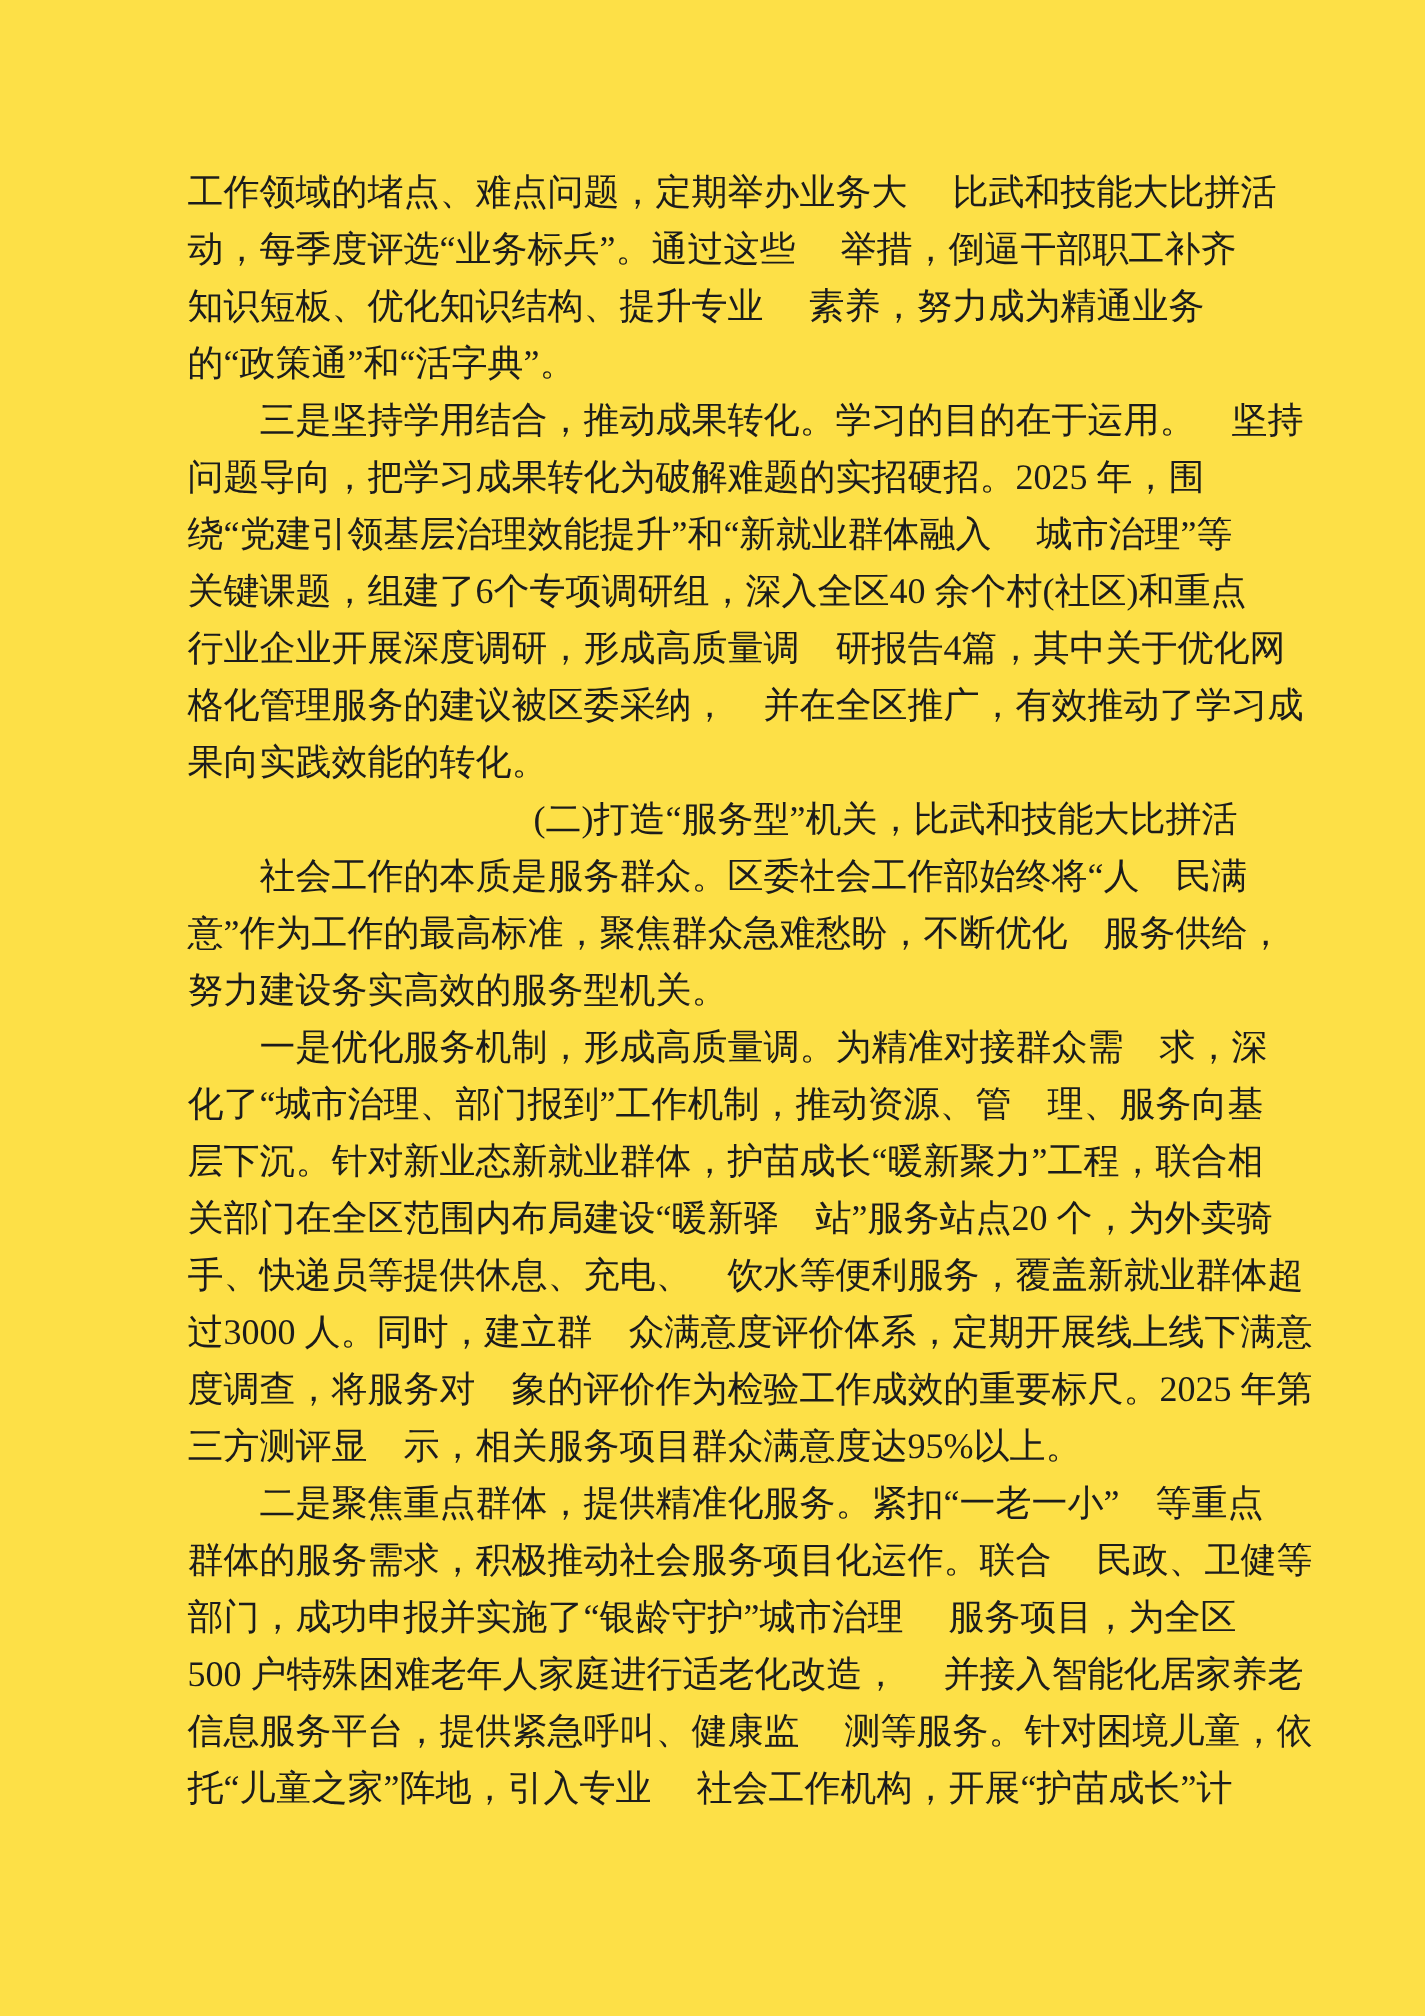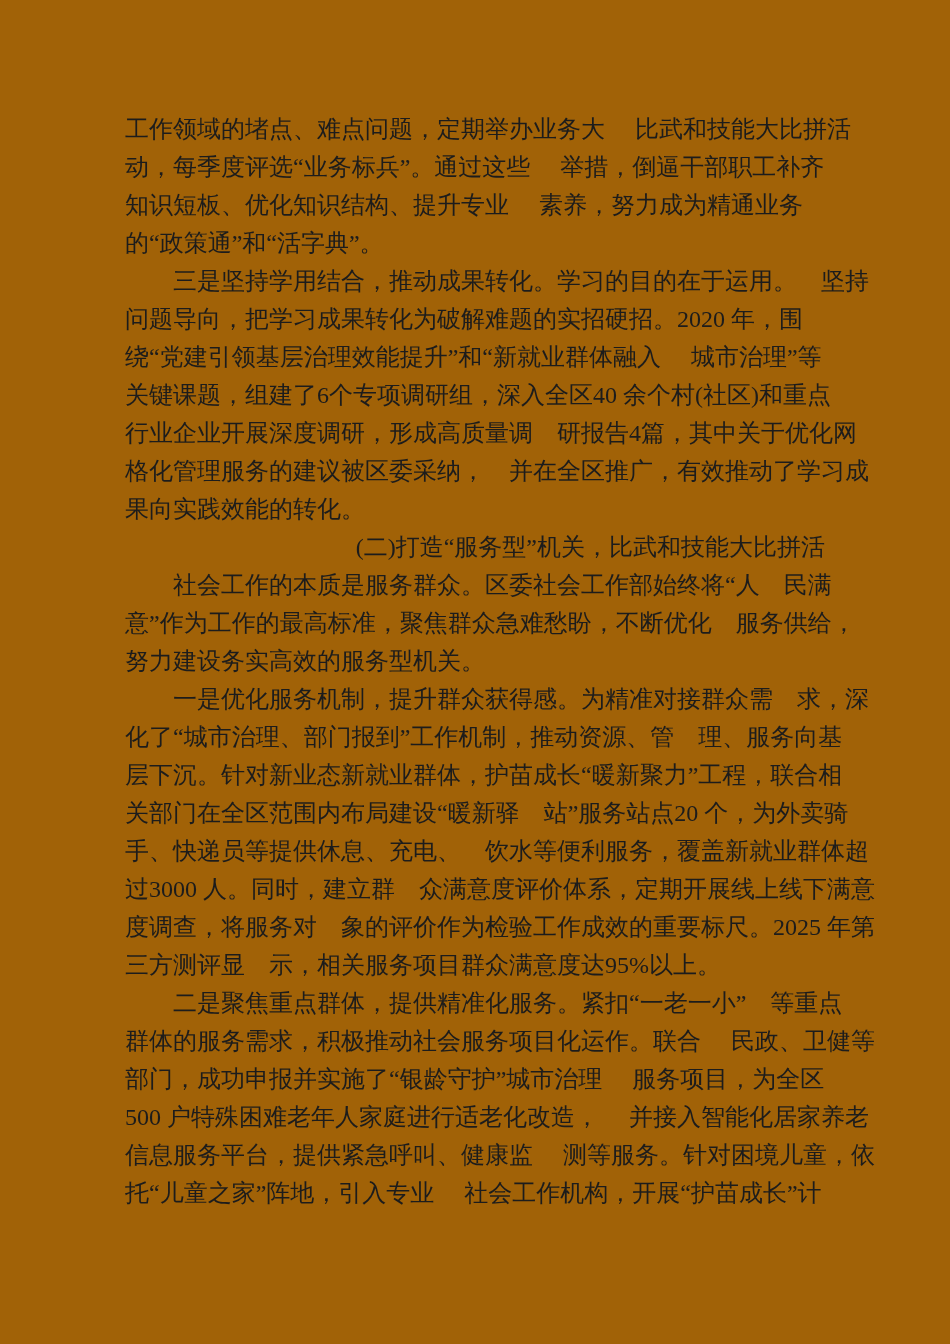--- a/index.html
+++ b/index.html
@@ -4,21 +4,21 @@
 <style>
   html, body {
     margin: 0;
     padding: 0;
     background: #ffffff;
   }
   .page {
     position: relative;
     width: 950px;
     height: 1344px;
-    background: #a16207;
+    background: #fde047;
     overflow: hidden;
   }
   .doc-body {
     position: absolute;
     left: 125px;
     top: 110px;
     width: 700px;
     font-family: "Liberation Serif", "DejaVu Serif", serif;
     font-size: 24px;
     line-height: 38px;
@@ -45,37 +45,37 @@
 <div class="page">
   <div class="doc-body" style="color: rgb(28, 28, 28);">
       <div class="paragraph">
         <div class="text-line">工作领域的堵点、难点问题，定期举办业务大　 比武和技能大比拼活</div>
         <div class="text-line">动，每季度评选“业务标兵”。通过这些　 举措，倒逼干部职工补齐</div>
         <div class="text-line">知识短板、优化知识结构、提升专业　 素养，努力成为精通业务</div>
         <div class="text-line">的“政策通”和“活字典”。</div>
       </div>
       <div class="paragraph">
         <div class="text-line indent">三是坚持学用结合，推动成果转化。学习的目的在于运用。　坚持</div>
-        <div class="text-line">问题导向，把学习成果转化为破解难题的实招硬招。2020 年，围</div>
+        <div class="text-line">问题导向，把学习成果转化为破解难题的实招硬招。2025 年，围</div>
         <div class="text-line">绕“党建引领基层治理效能提升”和“新就业群体融入　 城市治理”等</div>
         <div class="text-line">关键课题，组建了6个专项调研组，深入全区40 余个村(社区)和重点</div>
         <div class="text-line">行业企业开展深度调研，形成高质量调　研报告4篇，其中关于优化网</div>
         <div class="text-line">格化管理服务的建议被区委采纳，　并在全区推广，有效推动了学习成</div>
         <div class="text-line">果向实践效能的转化。</div>
       </div>
       <div class="paragraph">
         <div class="text-line indent">(二)打造“服务型”机关，比武和技能大比拼活</div>
       </div>
       <div class="paragraph">
         <div class="text-line indent">社会工作的本质是服务群众。区委社会工作部始终将“人　民满</div>
         <div class="text-line">意”作为工作的最高标准，聚焦群众急难愁盼，不断优化　服务供给，</div>
         <div class="text-line">努力建设务实高效的服务型机关。</div>
       </div>
       <div class="paragraph">
-        <div class="text-line indent">一是优化服务机制，提升群众获得感。为精准对接群众需　求，深</div>
+        <div class="text-line indent">一是优化服务机制，形成高质量调。为精准对接群众需　求，深</div>
         <div class="text-line">化了“城市治理、部门报到”工作机制，推动资源、管　理、服务向基</div>
         <div class="text-line">层下沉。针对新业态新就业群体，护苗成长“暖新聚力”工程，联合相</div>
         <div class="text-line">关部门在全区范围内布局建设“暖新驿　站”服务站点20 个，为外卖骑</div>
         <div class="text-line">手、快递员等提供休息、充电、　饮水等便利服务，覆盖新就业群体超</div>
         <div class="text-line">过3000 人。同时，建立群　众满意度评价体系，定期开展线上线下满意</div>
         <div class="text-line">度调查，将服务对　象的评价作为检验工作成效的重要标尺。2025 年第</div>
         <div class="text-line">三方测评显　示，相关服务项目群众满意度达95%以上。</div>
       </div>
       <div class="paragraph">
         <div class="text-line indent">二是聚焦重点群体，提供精准化服务。紧扣“一老一小”　等重点</div>

